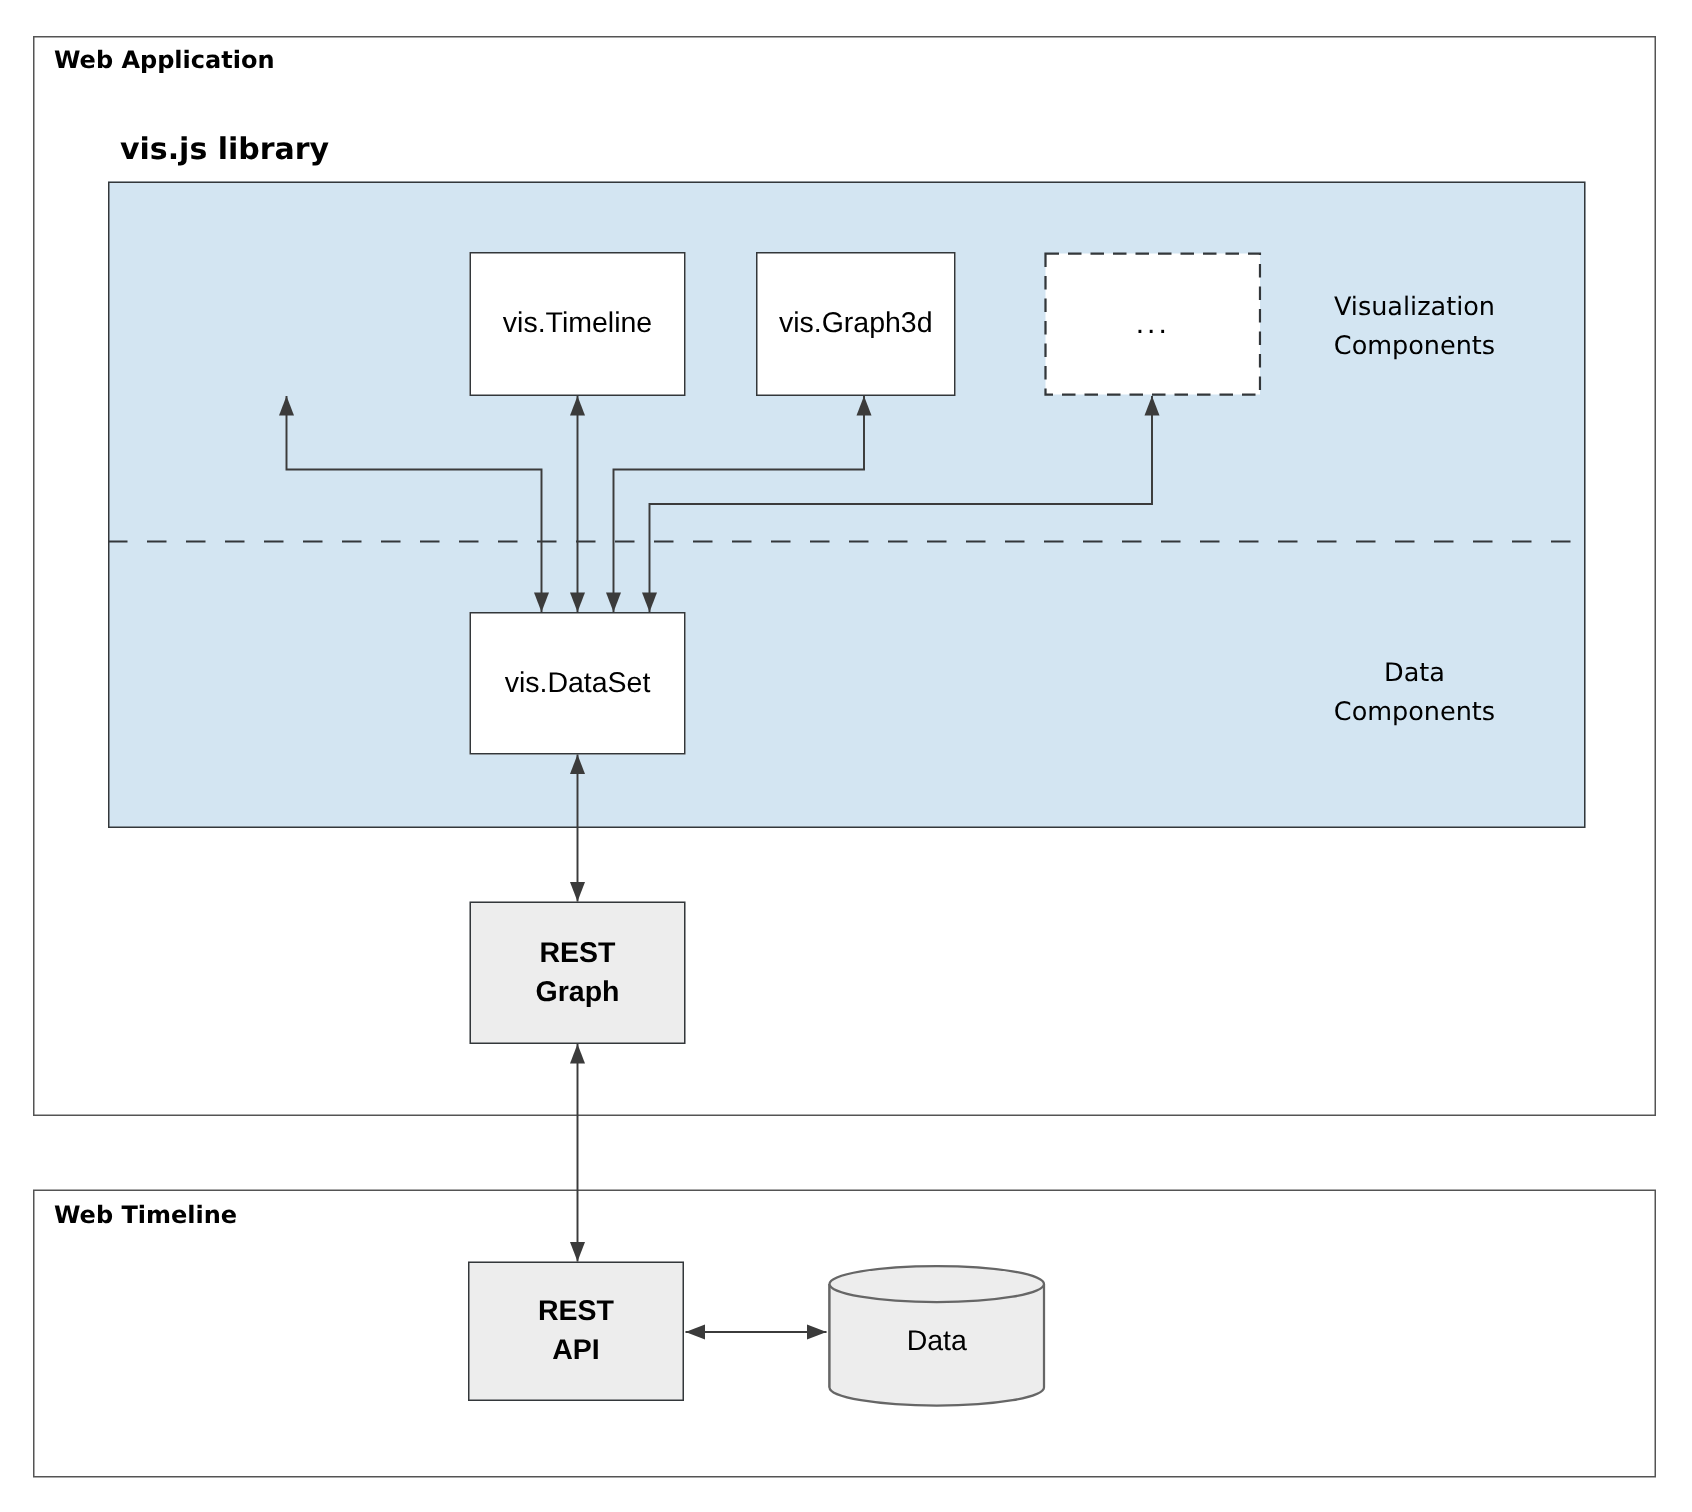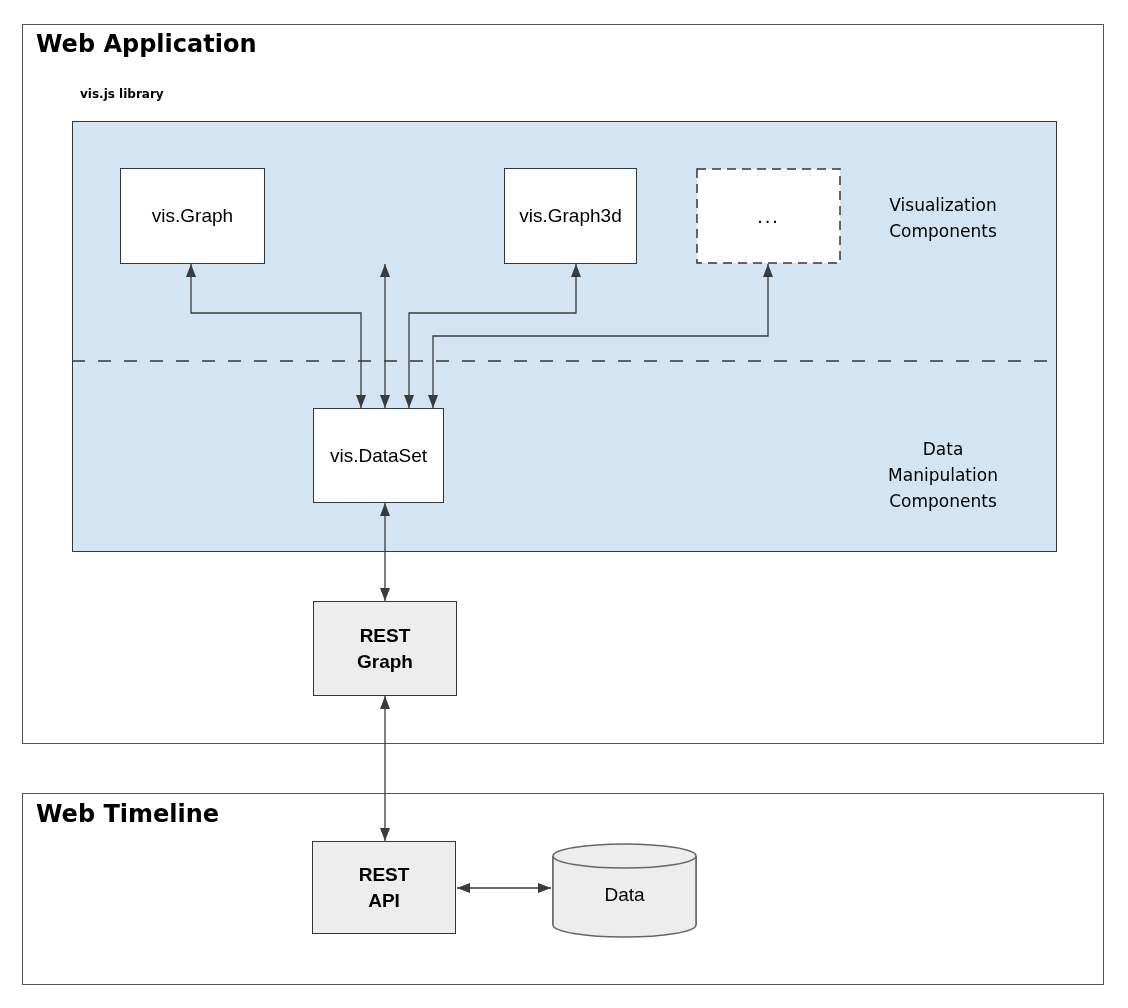--- a/index.html
+++ b/index.html
@@ -19,29 +19,29 @@
   .outer-box {
     position: absolute;
     background: #ffffff;
     border: 1px solid #545454;
     box-sizing: border-box;
   }
   .outer-title {
     position: absolute;
     font-family: "DejaVu Sans", sans-serif;
     font-weight: bold;
-    font-size: 24px;
+    font-size: 16px;
     color: #000000;
     white-space: nowrap;
   }
   .section-label {
     position: absolute;
     font-family: "DejaVu Sans", sans-serif;
     font-weight: bold;
-    font-size: 12px;
+    font-size: 20px;
     color: #000000;
     white-space: nowrap;
   }
   
   .library-box {
     position: absolute;
     left: 72px; top: 121px;
     width: 985px; height: 431px;
     background: #d3e5f2;
     border: 1.5px solid #33373a;
@@ -100,44 +100,43 @@
 <body>
 
 <div class="canvas">
 
   <div class="outer-box" style="left:22px; top:24px; width:1082px; height:720px;"></div>
   <div class="outer-title" style="left:36px; top:30px;">Web Application</div>
 
   <div class="section-label" style="left:80px; top:87px;">vis.js library</div>
   <div class="library-box"></div>
 
-  <div class="node white" style="left:120px; top:168px; width:145px; height:96px;">
-    <span>vis.Graph</span>
+  <div class="node white" style="left:313px; top:168px; width:144px; height:96px;">
+    <span>vis.Timeline</span>
   </div>
   <div class="node white" style="left:504px; top:168px; width:133px; height:96px;">
     <span>vis.Graph3d</span>
   </div>
   <div class="node dashed" style="left:696px; top:168px; width:145px; height:96px;">
     <svg class="dash-svg" width="145" height="96">
       <rect x="1" y="1" width="143" height="94" fill="#ffffff" stroke="#33373a" stroke-width="1.5" stroke-dasharray="9 6"></rect>
     </svg>
     <span class="dots-label">...</span>
   </div>
 
   <div class="side-label" style="left:843px; top:169px;">
     <span>Visualization</span>
     <span>Components</span>
   </div>
   <div class="side-label" style="left:843px; top:413px;">
     <span>Data</span>
-    <span>Manipulation</span>
     <span>Components</span>
   </div>
 
-  <div class="node white" style="left:313px; top:408px; width:131px; height:95px;">
+  <div class="node white" style="left:313px; top:408px; width:144px; height:95px;">
     <span>vis.DataSet</span>
   </div>
 
   <div class="node gray" style="left:313px; top:601px; width:144px; height:95px;">
     <span>
       <span style="display:block">REST</span>
       <span style="display:block">Graph</span>
     </span>
   </div>
 

